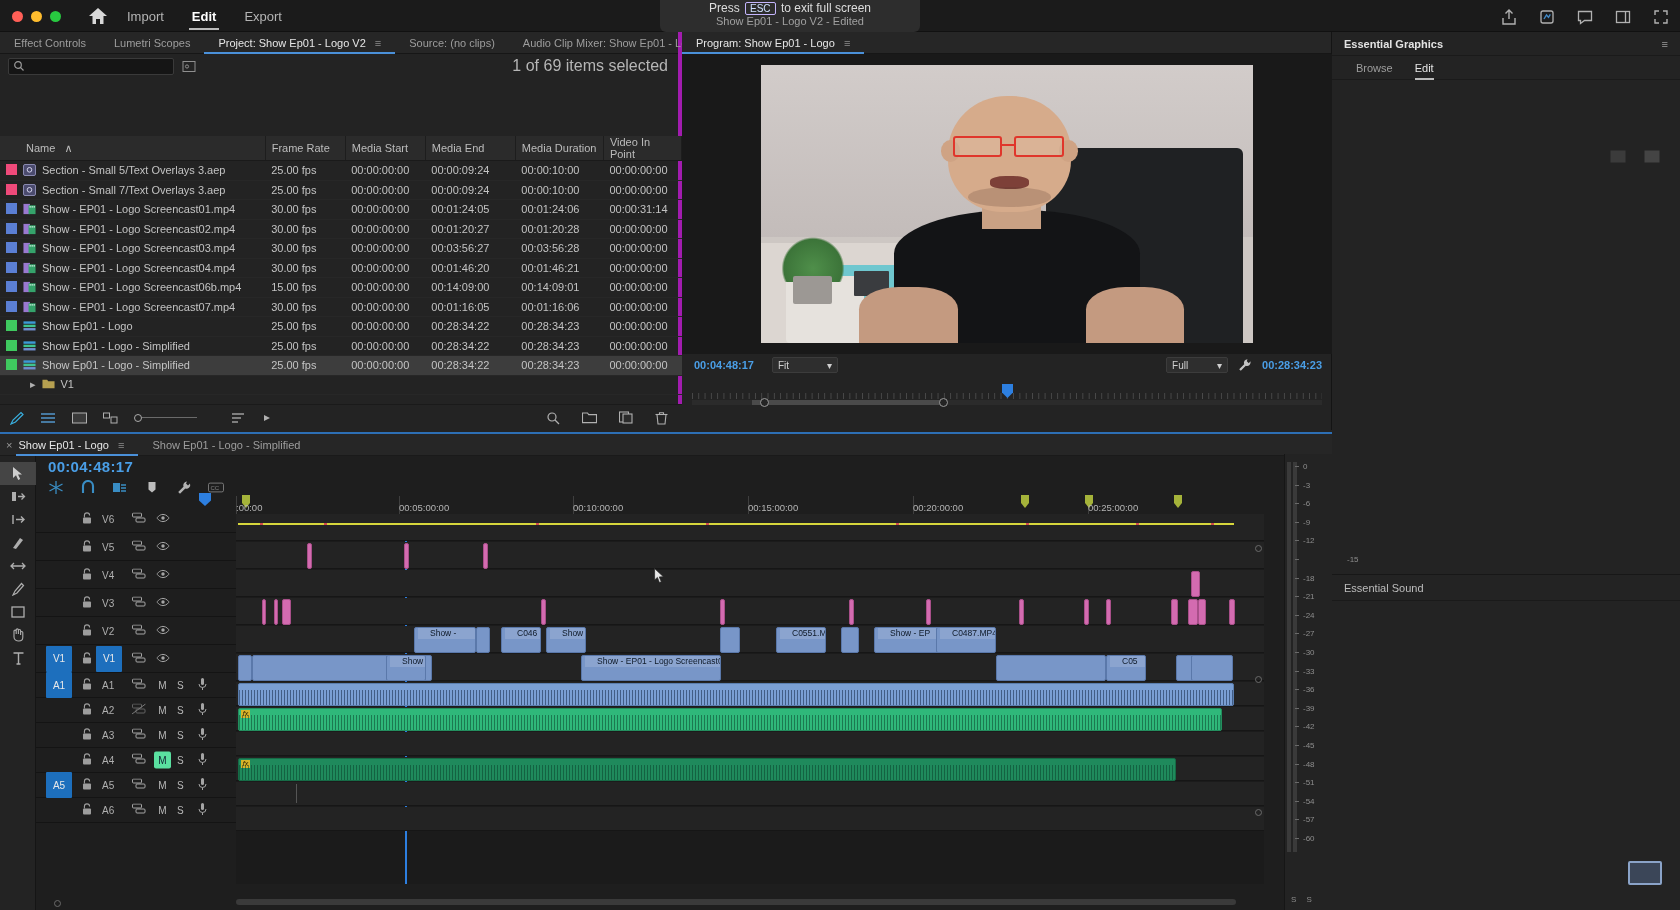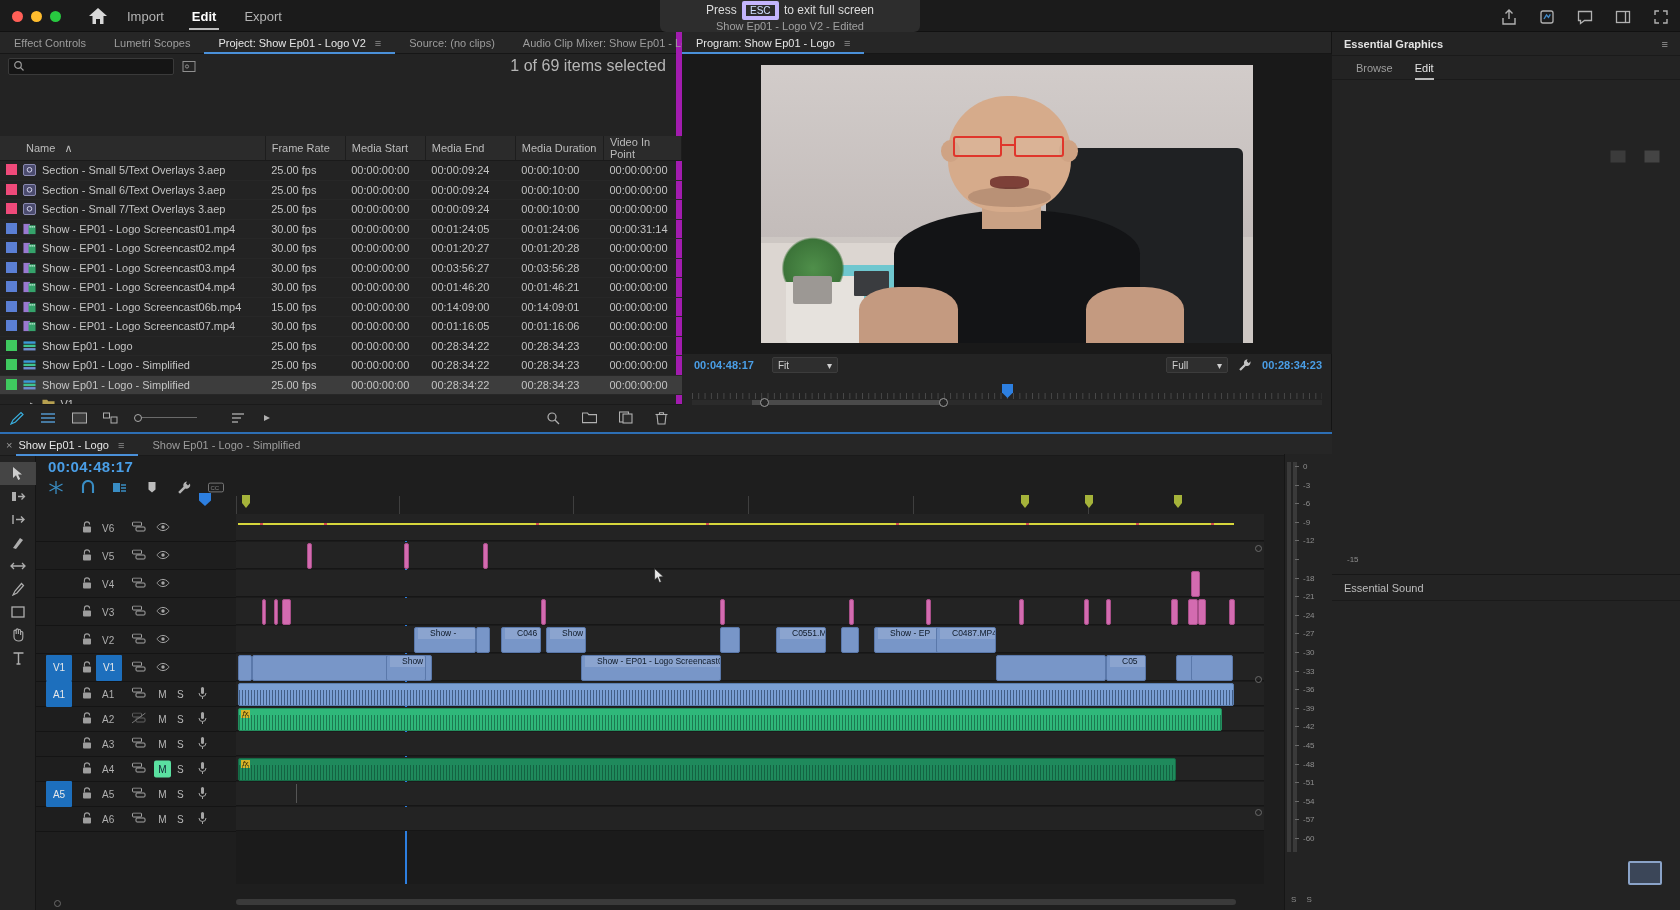--- a/index.html
+++ b/index.html
@@ -18,36 +18,36 @@
   .traffic span { width:11px; height:11px; border-radius:50%; display:block; }
   .tl-red{background:#ff5f57;} .tl-yellow{background:#febc2e;} .tl-green{background:#28c840;}
   .home-ico { position:absolute; left:88px; top:7px; width:20px; height:18px; }
   .topnav { position:absolute; left:124px; top:8px; display:flex; gap:22px; }
   .topnav div { font-size:13px; color:#b4b4b4; padding:1px 3px 4px; cursor:pointer; }
   .topnav div.active { color:#fff; font-weight:bold; border-bottom:2px solid #bbb; }
   .winTitleWrap { position:absolute; left:660px; top:0; width:260px; height:32px;
                   background:#2d2d2d; border-radius:0 0 6px 6px; text-align:center; }
   .winTitleWrap .l1 { font-size:12px; color:#ddd; padding-top:1px; }
   .winTitleWrap .l2 { font-size:11px; color:#a0a0a0; }
-  .winTitleWrap .kbd { display:inline-block; border:4px solid #c4b5fd; padding:0 4px;
+  .winTitleWrap .kbd { display:inline-block; border:1px solid #c4b5fd; padding:0 4px;
                        border-radius:2px; color:#cfe0ff; font-size:10px; margin:0 2px;}
   .topright { position:absolute; right:10px; top:8px; display:flex; gap:20px; align-items:center;}
   .topright .ic { width:18px; height:18px; opacity:.85; }
 
   
   .tabbar { background:#262626; height:22px; border-bottom:1px solid #161616;
             display:flex; align-items:center; }
   .tab { font-size:11px; color:#9d9d9d; padding:0 14px; height:22px; line-height:22px;
          white-space:nowrap; cursor:pointer; }
   .tab.active { color:#e6e6e6; border-bottom:2px solid #4a90d9; }
   .tab .ham { display:inline-block; margin-left:6px; color:#8c8c8c; }
 
   
   .projectPanel { position:absolute; left:0; top:32px; width:682px; height:398px;
-                  background:#232323; border-right:6px solid #a21caf; }
+                  background:#232323; border-right:4px solid #a21caf; }
   .projHeader { height:22px; display:flex; align-items:center; padding:0 8px; gap:8px; }
   .projHeader .nm { font-size:11px; color:#c2c2c2; }
   .searchRow { height:24px; display:flex; align-items:center; padding:0 8px; gap:8px; position:relative;}
   .searchBox { flex:0 0 166px; height:17px; background:#151515; border:1px solid #3a3a3a;
                border-radius:2px; display:flex; align-items:center; padding-left:4px; }
   .searchBox input { background:transparent; border:0; outline:0; color:#ccc;
                      font-size:11px; width:140px; font-family:"Liberation Sans", sans-serif;}
   .selCount { position:absolute; right:10px; font-size:16px; color:#b6b6b6; }
 
   table.proj { width:100%; border-collapse:collapse; table-layout:fixed; }
@@ -144,21 +144,21 @@
   .ruler { position:absolute; left:36px; top:58px; width:1296px; height:22px; }
   .rulerLabels { position:absolute; left:0; top:10px; width:1296px; height:12px; }
   .rulerLabels span { position:absolute; font-size:9.5px; color:#b4b4b4; }
   .rulerMark { position:absolute; top:4px; width:1px; height:18px; background:#3f3f3f; }
   .tlMarker { position:absolute; top:3px; width:8px; height:13px; background:#a5b33a;
               clip-path:polygon(0 0,100% 0,100% 62%,50% 100%,0 62%); }
   .tlPlayhead { position:absolute; top:0px; width:2px; background:#2d7fe0; }
   .tlPlayheadTop { position:absolute; top:1px; width:12px; height:13px; background:#2d7fe0;
                    clip-path:polygon(0 0,100% 0,100% 58%,50% 100%,0 58%); }
 
-  .trackHeads { position:absolute; left:36px; top:80px; width:200px; height:370px;text-align:center; }
+  .trackHeads { position:absolute; left:36px; top:71px; width:200px; height:370px;text-align:center; }
   .trk { position:relative; border-bottom:1px solid #141414; }
   .trk .tgt { position:absolute; left:10px; top:50%; transform:translateY(-50%);
               width:26px; height:26px; background:#1d6fbd; color:#e9e9e9; font-size:10px;
               display:flex; align-items:center; justify-content:center; border-radius:1px; }
   .trk .lock { position:absolute; left:46px; top:50%; transform:translateY(-50%); opacity:.8;}
   .trk .nm  { position:absolute; left:66px; top:50%; transform:translateY(-50%);
               font-size:10px; color:#b0b0b0; }
   .trk .nmBox { position:absolute; left:60px; top:50%; transform:translateY(-50%);
               width:26px; height:26px; background:#1d6fbd; color:#e9e9e9; font-size:10px;
               display:flex; align-items:center; justify-content:center; border-radius:1px;}
@@ -315,31 +315,20 @@
           <th>Media Duration</th>
           <th>Video In Point</th>
         </tr>
           </thead>
         <tbody id="projBody">
             <tr>
               <td class="cName" style=""><span class="swatch" style="background:#ef4a7a"></span><svg class="typeico" viewBox="0 0 13 12">
                   <rect x="0.5" y="0.5" width="12" height="11" rx="1.5" fill="#4b4b6e" stroke="#8a8ab0"></rect>
                   <circle cx="6.5" cy="5.8" r="2.3" fill="none" stroke="#d0d0e8" stroke-width="1"></circle>
                 </svg><span>Section - Small 5/Text Overlays 3.aep</span></td>
-              <td>25.00 fps</td>
-              <td>00:00:00:00</td>
-              <td>00:00:09:24</td>
-              <td>00:00:10:00</td>
-              <td class="tcol">00:00:00:00</td>
-            </tr>
-            <tr>
-              <td class="cName" style=""><span class="swatch" style="background:#ef4a7a"></span><svg class="typeico" viewBox="0 0 13 12">
-                  <rect x="0.5" y="0.5" width="12" height="11" rx="1.5" fill="#4b4b6e" stroke="#8a8ab0"></rect>
-                  <circle cx="6.5" cy="5.8" r="2.3" fill="none" stroke="#d0d0e8" stroke-width="1"></circle>
-                </svg><span>Section - Small 6/Text Overlays 3.aep</span></td>
               <td>25.00 fps</td>
               <td>00:00:00:00</td>
               <td>00:00:09:24</td>
               <td>00:00:10:00</td>
               <td class="tcol">00:00:00:00</td>
             </tr>
             <tr>
               <td class="cName" style=""><span class="swatch" style="background:#ef4a7a"></span><svg class="typeico" viewBox="0 0 13 12">
                   <rect x="0.5" y="0.5" width="12" height="11" rx="1.5" fill="#4b4b6e" stroke="#8a8ab0"></rect>
                   <circle cx="6.5" cy="5.8" r="2.3" fill="none" stroke="#d0d0e8" stroke-width="1"></circle>
@@ -807,20 +796,28 @@
           <div class="rulerMark" style="left: 712px;"></div>
           <div class="rulerMark" style="left: 877px;"></div>
           <div class="rulerMark" style="left: 1052px;"></div>
         </div>
       <div id="rulerMarkers">
           <div class="tlMarker" style="left: 206px;"></div>
           <div class="tlMarker" style="left: 985px;"></div>
           <div class="tlMarker" style="left: 1049px;"></div>
           <div class="tlMarker" style="left: 1138px;"></div>
         </div>
+      <div class="rulerLabels" id="rulerLabels">
+          <span style="left: 200px;">:00:00</span>
+          <span style="left: 363px;">00:05:00:00</span>
+          <span style="left: 537px;">00:10:00:00</span>
+          <span style="left: 712px;">00:15:00:00</span>
+          <span style="left: 877px;">00:20:00:00</span>
+          <span style="left: 1052px;">00:25:00:00</span>
+        </div>
       <div class="tlPlayheadTop" style="left:163px"></div>
     </div>
 
     <div class="trackHeads" id="trackHeads">
         <div class="trk" style="height: 28px;">
           <span class="lock"><svg width="10" height="13" viewBox="0 0 10 13">
               <path d="M2.4 6V4a2.6 2.6 0 0 1 5.2 0" stroke="#bdbdbd" fill="none" stroke-width="1.1"></path>
               <rect x="1" y="6" width="8" height="6" rx="1" fill="#bdbdbd"></rect>
             </svg></span>
           <span class="nm">V6</span>

